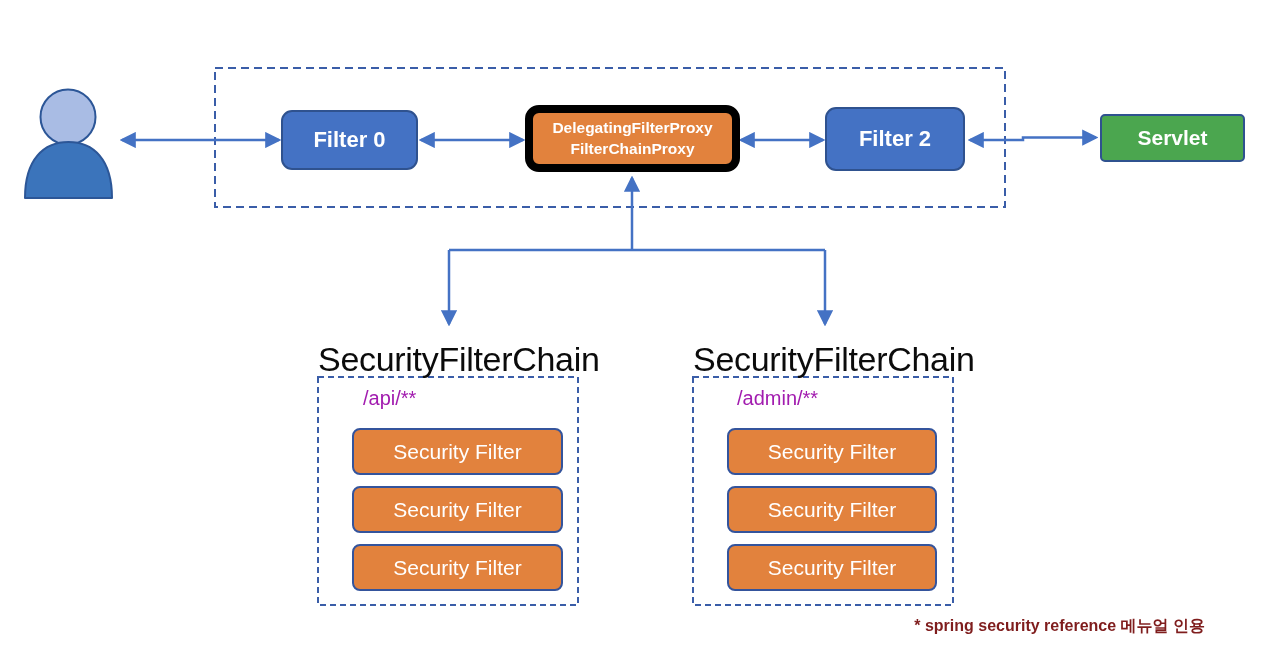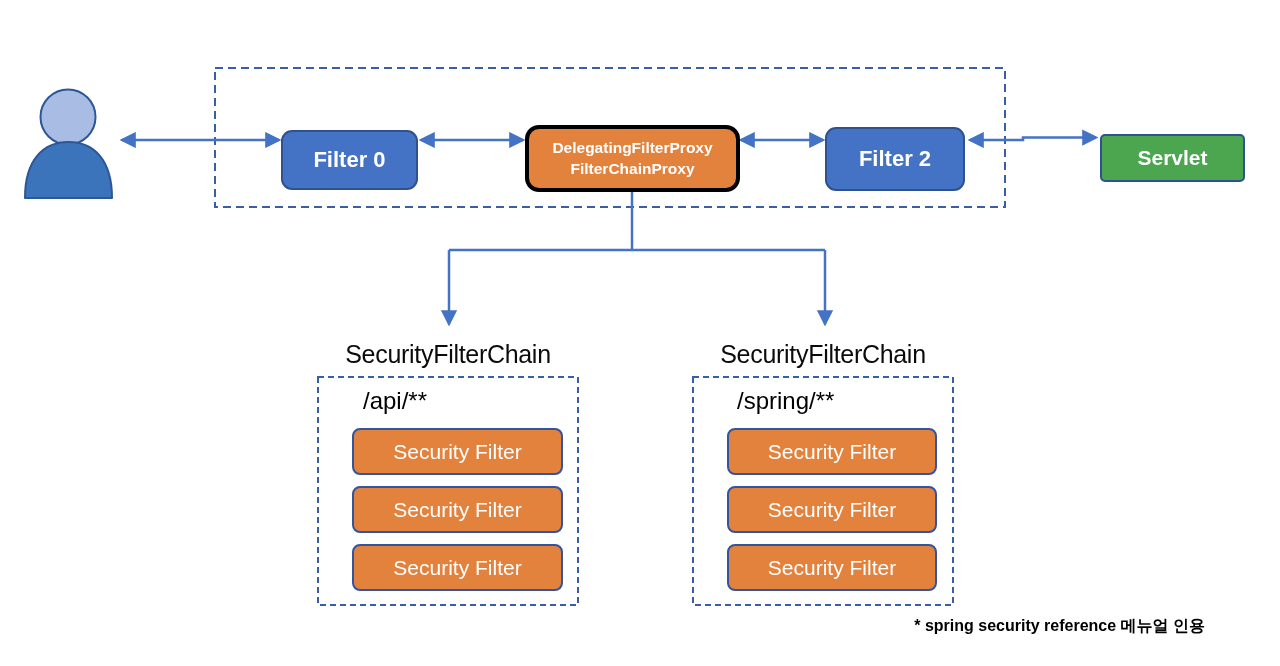--- a/index.html
+++ b/index.html
@@ -10,75 +10,74 @@
     overflow:hidden;
     font-family:"Liberation Sans", sans-serif;
   }
   .layer{position:absolute;left:0;top:0;}
   .node{
     position:absolute;
     display:flex;align-items:center;justify-content:center;
     box-sizing:border-box;
     color:#ffffff;font-weight:bold;
     text-align:center;
-    margin-top:20px;
   }
   .node-blue{
     background:#4472C4;
     border:2px solid #2F528F;
     border-radius:11px;
     font-size:22px;
   }
   .node-filter0{left:281px;top:110px;width:137px;height:60px;}
   .node-filter2{left:825px;top:107px;width:140px;height:64px;}
   .node-proxy{
     left:525px;top:105px;width:215px;height:67px;
     background:#E2823D;
-    border:4px solid #000000;
+    border:8px solid #000000;
     border-radius:14px;
     font-size:15.5px;line-height:1.3;
     flex-direction:column;
   }
   .node-servlet{
     left:1100px;top:114px;width:145px;height:48px;
     background:#4BA64F;
     border:2px solid #2F528F;
     border-radius:5px;
     font-size:21px;
   }
   .chain-title{
     position:absolute;top:340px;width:260px;
     text-align:center;
-    font-size:25px;color:#0b0b0b;font-weight:500;
+    font-size:34px;color:#0b0b0b;font-weight:500;
     letter-spacing:-0.3px;
   }
   .chain-title-left{left:318px;}
   .chain-title-right{left:693px;}
   .pattern{
     position:absolute;top:387px;
-    font-size:24px;color:#000000;
+    font-size:20px;color:#a21caf;
   }
   .pattern-left{left:363px;}
   .pattern-right{left:737px;}
   .sf{
     position:absolute;
     height:47px;
     background:#E2823D;
     border:2px solid #34549C;
     border-radius:8px;
     box-sizing:border-box;
     display:flex;align-items:center;justify-content:center;
     color:#ffffff;font-weight:normal;font-size:21px;
   }
   .sf-left{left:352px;width:211px;}
   .sf-right{left:727px;width:210px;}
   .sf-r1{top:428px;} .sf-r2{top:486px;} .sf-r3{top:544px;}
   .footnote{
     position:absolute;top:616px;right:75px;
-    font-size:16px;font-weight:bold;color:#000000;
+    font-size:16px;font-weight:bold;color:#7f1d1d;
     white-space:nowrap;
   }
 </style>
 </head>
 <body>
 
 <div class="canvas">
 
   <svg class="layer" width="1280" height="666" viewBox="0 0 1280 666">
     <defs>
@@ -118,20 +117,20 @@
 
   <div class="node node-servlet">Servlet</div>
 
   <div class="chain-title chain-title-left">SecurityFilterChain</div>
   <div class="pattern pattern-left">/api/**</div>
   <div class="sf sf-left sf-r1">Security Filter</div>
   <div class="sf sf-left sf-r2">Security Filter</div>
   <div class="sf sf-left sf-r3">Security Filter</div>
 
   <div class="chain-title chain-title-right">SecurityFilterChain</div>
-  <div class="pattern pattern-right">/spring/**</div>
+  <div class="pattern pattern-right">/admin/**</div>
   <div class="sf sf-right sf-r1">Security Filter</div>
   <div class="sf sf-right sf-r2">Security Filter</div>
   <div class="sf sf-right sf-r3">Security Filter</div>
 
   <div class="footnote">* spring security reference 메뉴얼 인용</div>
 
 </div>
 
 </body></html>

